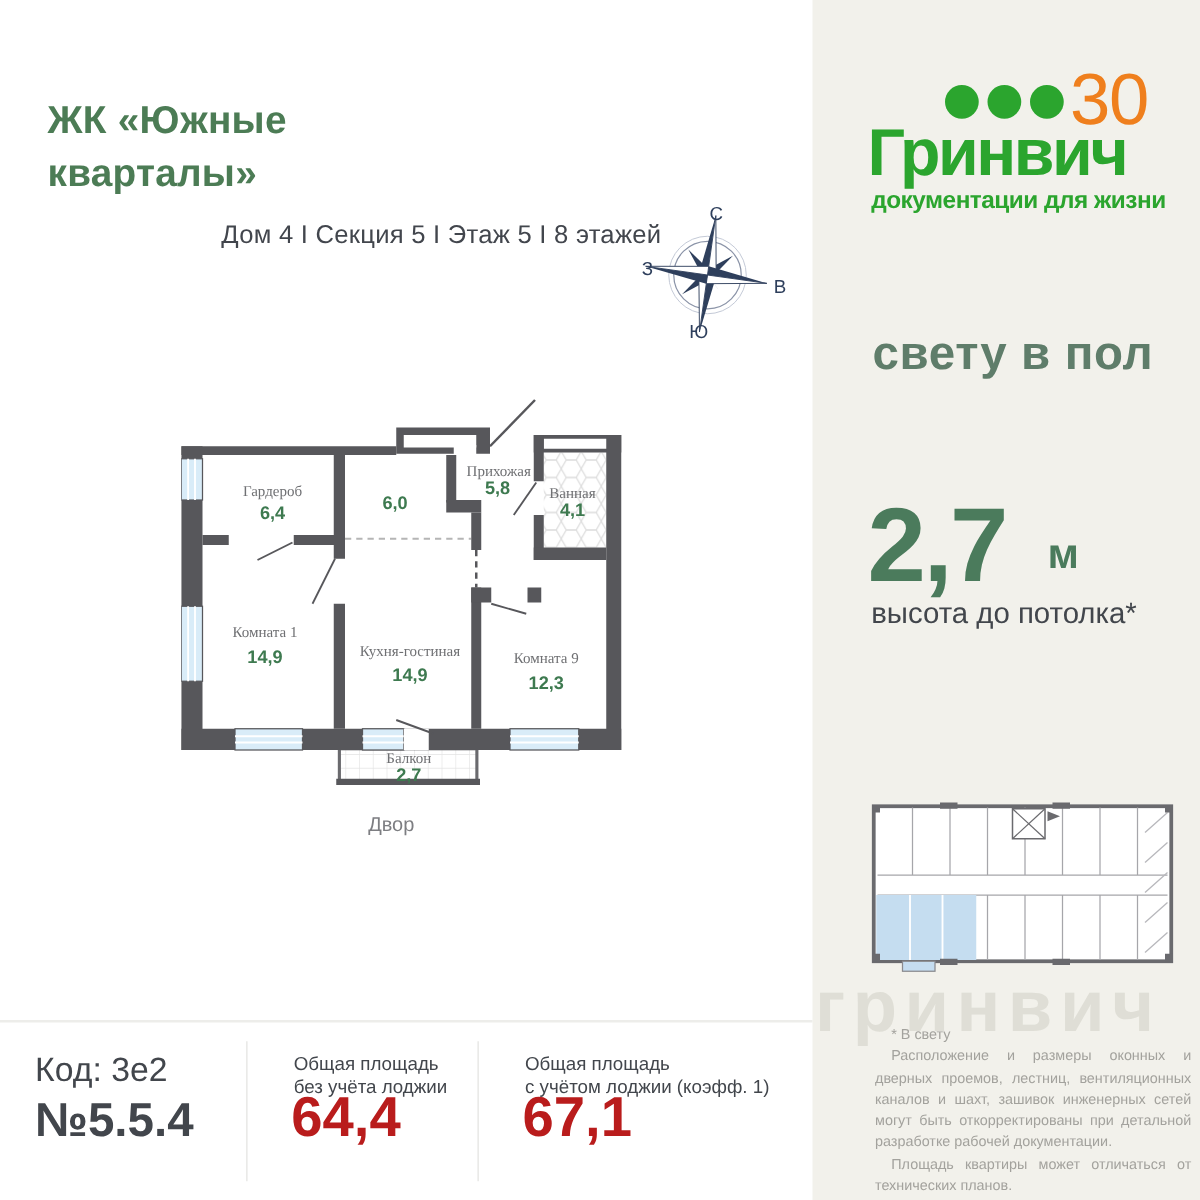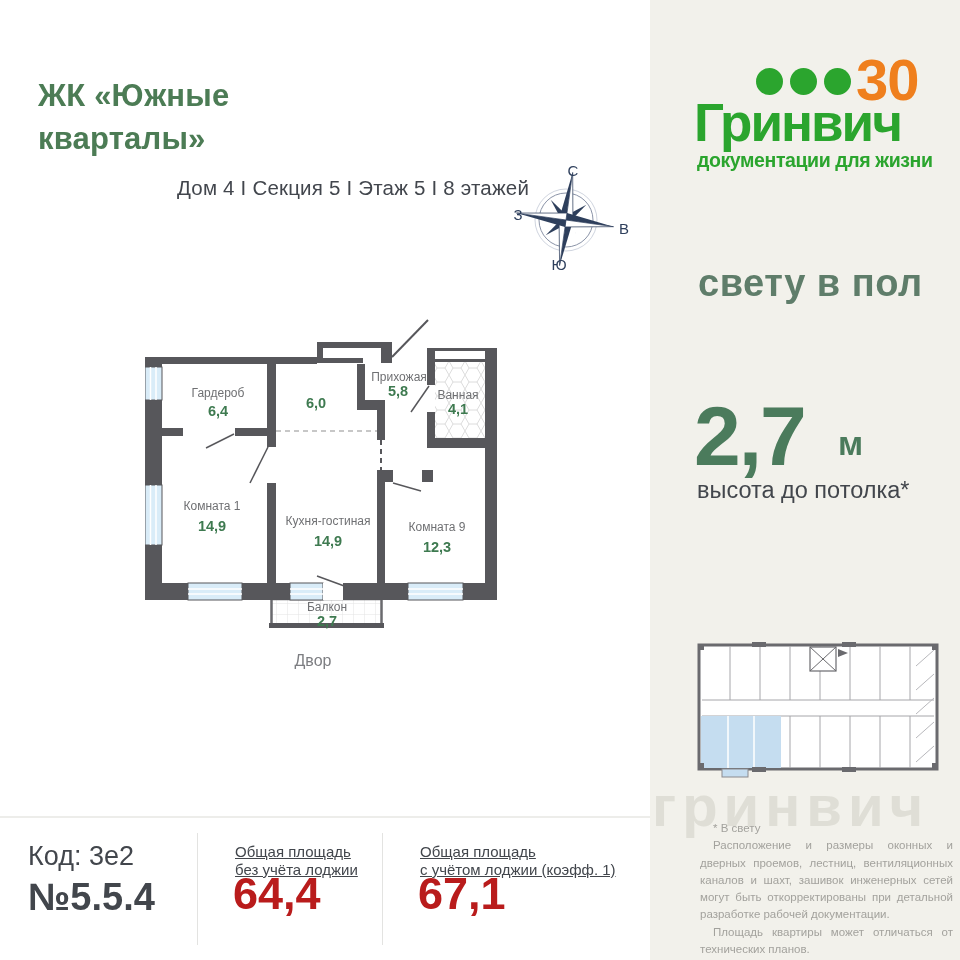--- a/index.html
+++ b/index.html
@@ -9,35 +9,35 @@
   
   .complex-title{left:38px;top:74px;width:270px;font-size:31px;line-height:1.4;
        font-weight:700;color:#4c7c55;letter-spacing:.2px;}
   .location-line{left:177px;top:176px;font-size:20.5px;color:#42464d;letter-spacing:.2px;}
   
   .compass{left:502px;top:156px;}
   .compass text{font-size:15px;fill:#2e3f5c;}
   
   .plan-wrap{left:145px;top:315px;width:356px;height:318px;}
   .rlabel{position:absolute;transform:translate(-50%,-50%);white-space:nowrap;text-align:center;}
-  .rname{font-size:12px;color:#6f7073;}
+  .rname{font-size:12px;color:#6f7073;font-family:Liberation Serif, serif;}
   .rarea{font-size:14.5px;font-weight:700;color:#3e7a50;}
   .yard{left:278px;top:652px;width:70px;text-align:center;font-size:16px;color:#7d7e82;}
   
   .hr-line{left:0;top:816px;width:650px;height:2px;background:#ededea;}
   .vline{top:833px;width:1px;height:112px;background:#e3e3e1;}
   .code-label{left:28px;top:841px;font-size:27px;color:#42464c;}
   .flat-number{left:28px;top:876px;font-size:38px;color:#42464c;font-weight:bold;}
-  .sum-label{font-size:15px;line-height:1.2;color:#42464c;text-decoration:underline;}
+  .sum-label{font-size:15px;line-height:1.2;color:#42464c;}
   .sum-value{font-size:45px;font-weight:700;color:#b91c1c;}
   
   .panel{left:650px;top:0;width:310px;height:960px;background:#f2f1eb;}
   .logo-dots{left:756px;top:68px;display:flex;gap:7px;}
   .logo-dots span{width:27px;height:27px;border-radius:50%;background:#2ba52e;display:block;}
-  .logo-years{left:856px;top:46px;font-size:58px;font-weight:700;color:#ef7f1d;letter-spacing:-1px;}
+  .logo-years{left:856px;top:46px;font-size:58px;font-weight:400;color:#ef7f1d;letter-spacing:-1px;}
   .logo-name{left:694px;top:92px;font-size:53px;font-weight:700;color:#2ba52e;letter-spacing:-2px;}
   .logo-tagline{left:697px;top:149px;font-size:19.5px;font-weight:700;color:#2ba52e;letter-spacing:-.4px;}
   .windows-feature{left:698px;top:262px;font-size:38px;font-weight:700;color:#5f7d6a;letter-spacing:.5px;}
   .ceiling-value{left:694px;top:388px;font-size:84px;font-weight:700;color:#4b7b5c;letter-spacing:-2px;}
   .ceiling-unit{left:838px;top:424px;font-size:34px;font-weight:700;color:#4b7b5c;}
   .ceiling-caption{left:697px;top:477px;font-size:23.5px;color:#42464c;}
   .miniplan{left:692px;top:630px;}
   .watermark{left:652px;top:772px;width:306px;overflow:hidden;font-size:58px;font-weight:700;
        color:rgba(168,166,152,.25);letter-spacing:6px;}
   .footnote{left:700px;top:820px;width:253px;font-size:11.5px;line-height:1.5;

